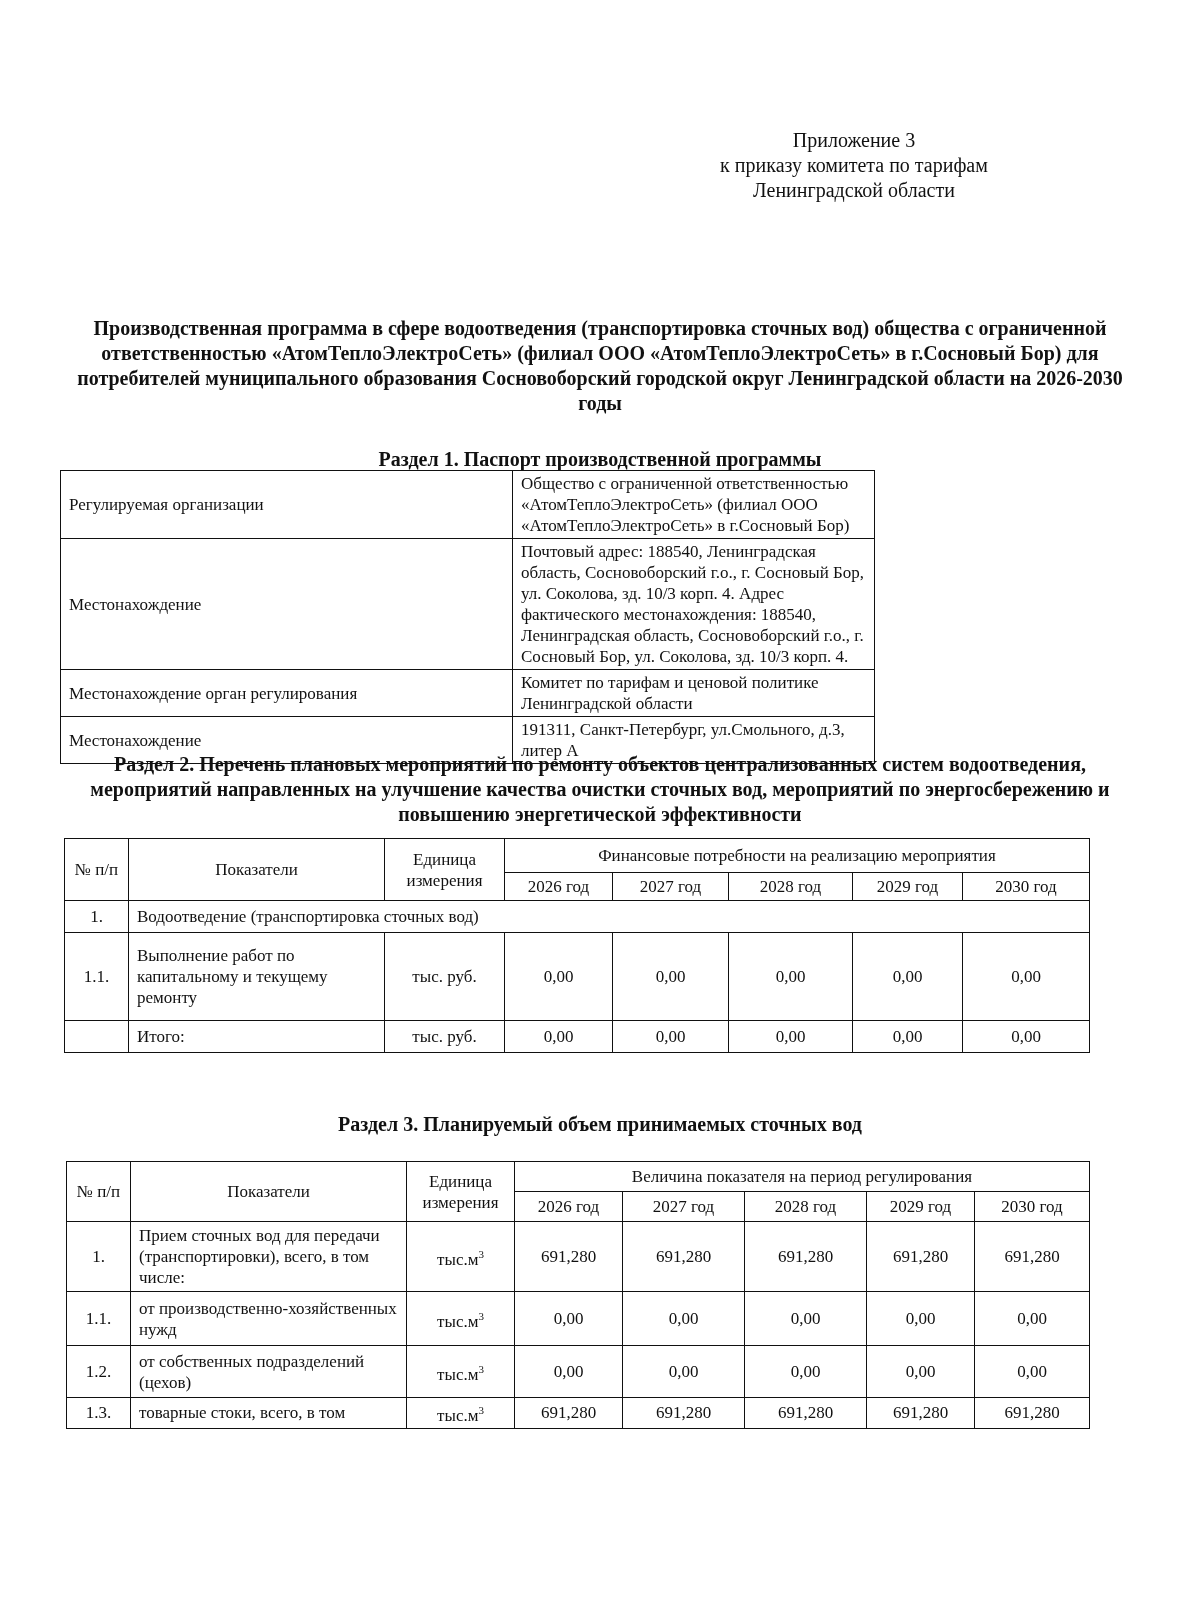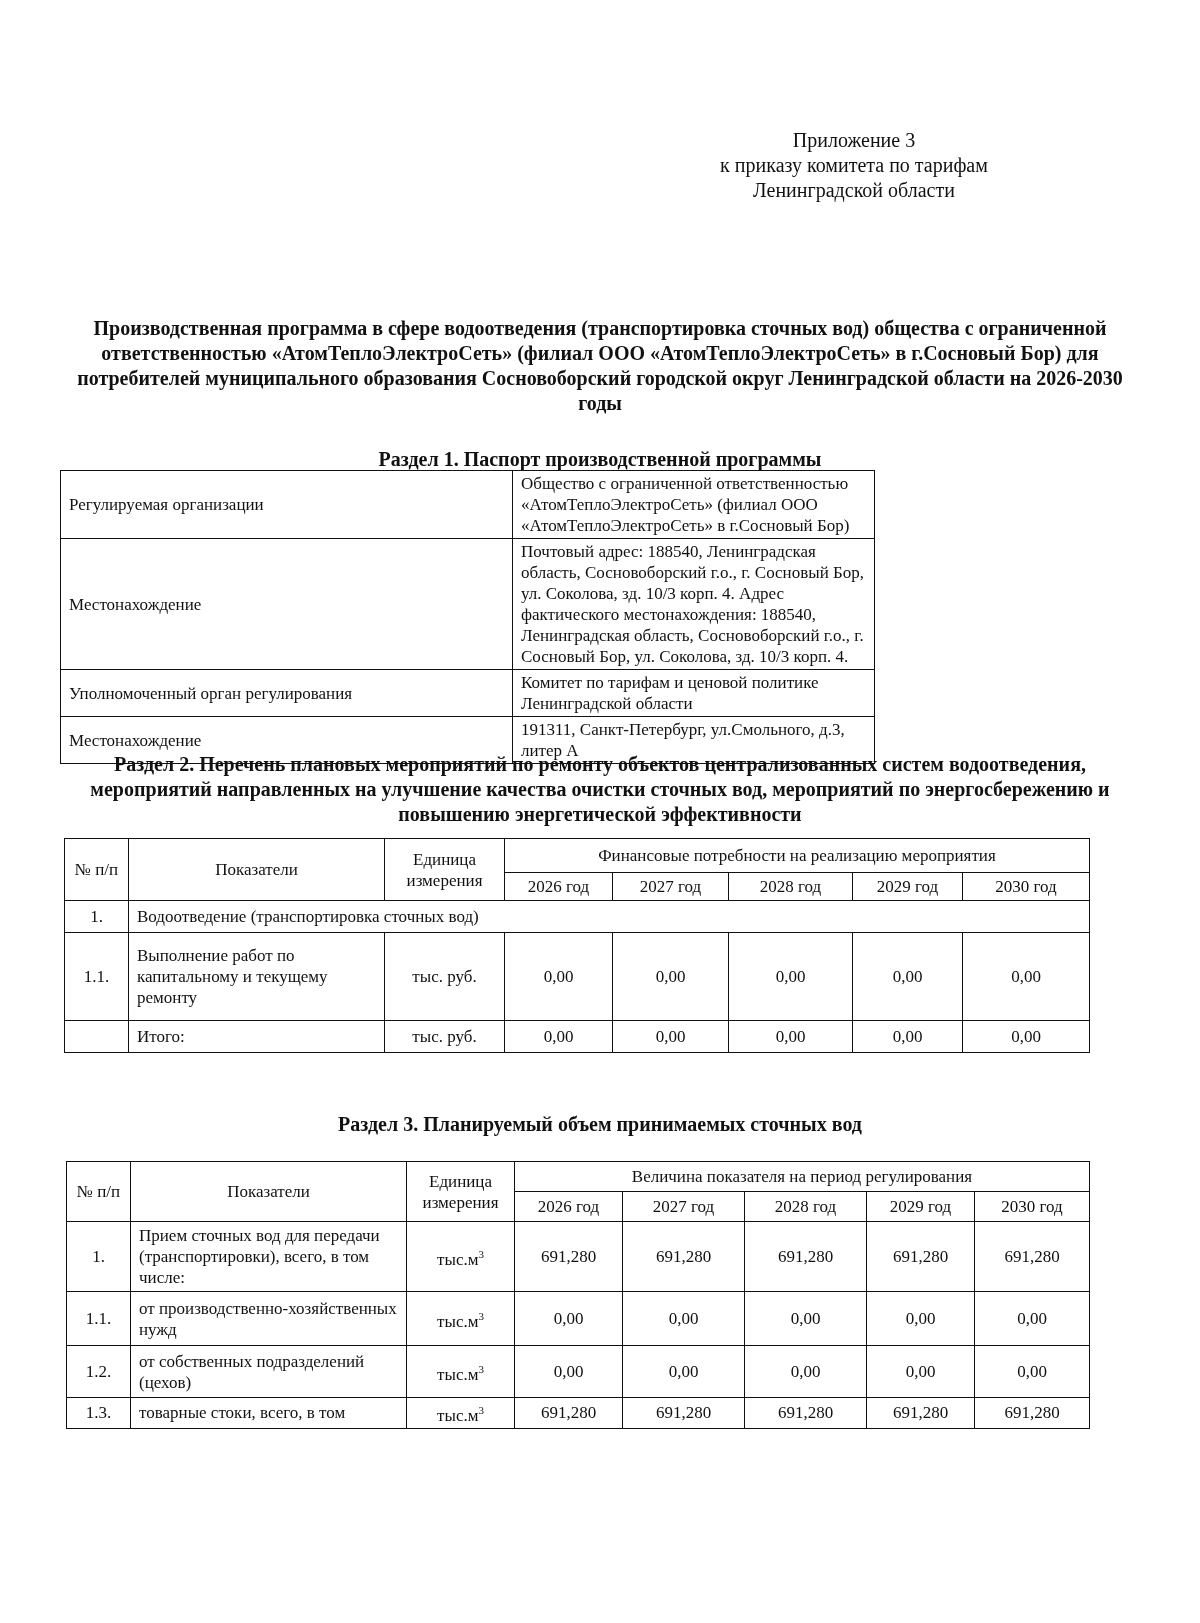--- a/index.html
+++ b/index.html
@@ -40,21 +40,21 @@
   <tbody>
       <tr style="height:67px">
     <td>Регулируемая организации</td>
     <td>Общество с ограниченной ответственностью «АтомТеплоЭлектроСеть» (филиал ООО «АтомТеплоЭлектроСеть» в г.Сосновый Бор)</td>
   </tr>
   <tr style="height:105px">
     <td>Местонахождение</td>
     <td>Почтовый адрес: 188540, Ленинградская область, Сосновоборский г.о., г. Сосновый Бор, ул. Соколова, зд. 10/3 корп. 4. Адрес фактического местонахождения: 188540, Ленинградская область, Сосновоборский г.о., г. Сосновый Бор, ул. Соколова, зд. 10/3 корп. 4.</td>
   </tr>
   <tr style="height:24px">
-    <td>Уполномоченный орган регулирования</td>
+    <td>Местонахождение орган регулирования</td>
     <td>Комитет по тарифам и ценовой политике Ленинградской области</td>
   </tr>
   <tr style="height:28px">
     <td>Местонахождение</td>
     <td>191311, Санкт-Петербург, ул.Смольного, д.3, литер А</td>
   </tr>
 </tbody>
   </table>
 
 <div class="sect" style="top:752px;">Раздел 2. Перечень плановых мероприятий по ремонту объектов централизованных систем водоотведения, мероприятий направленных на улучшение качества очистки сточных вод, мероприятий по энергосбережению и повышению энергетической эффективности</div>

